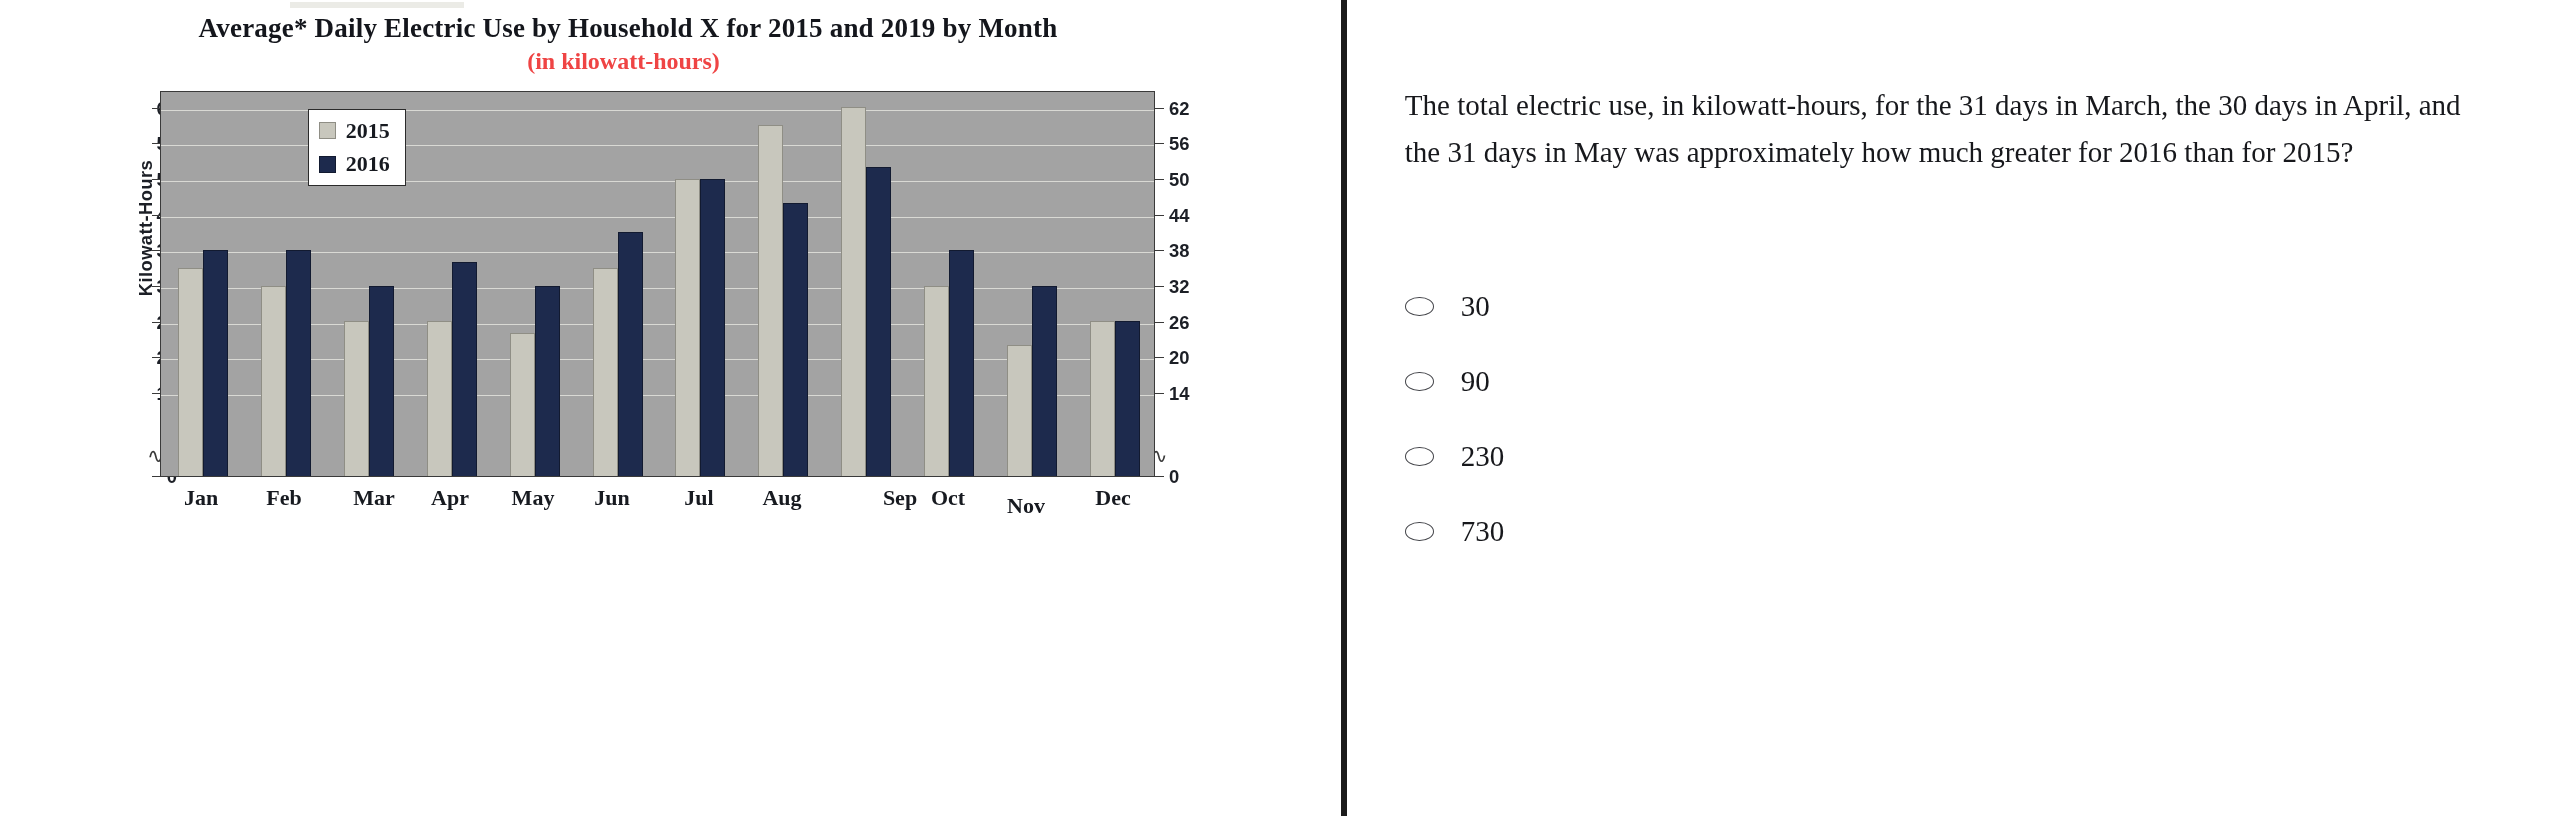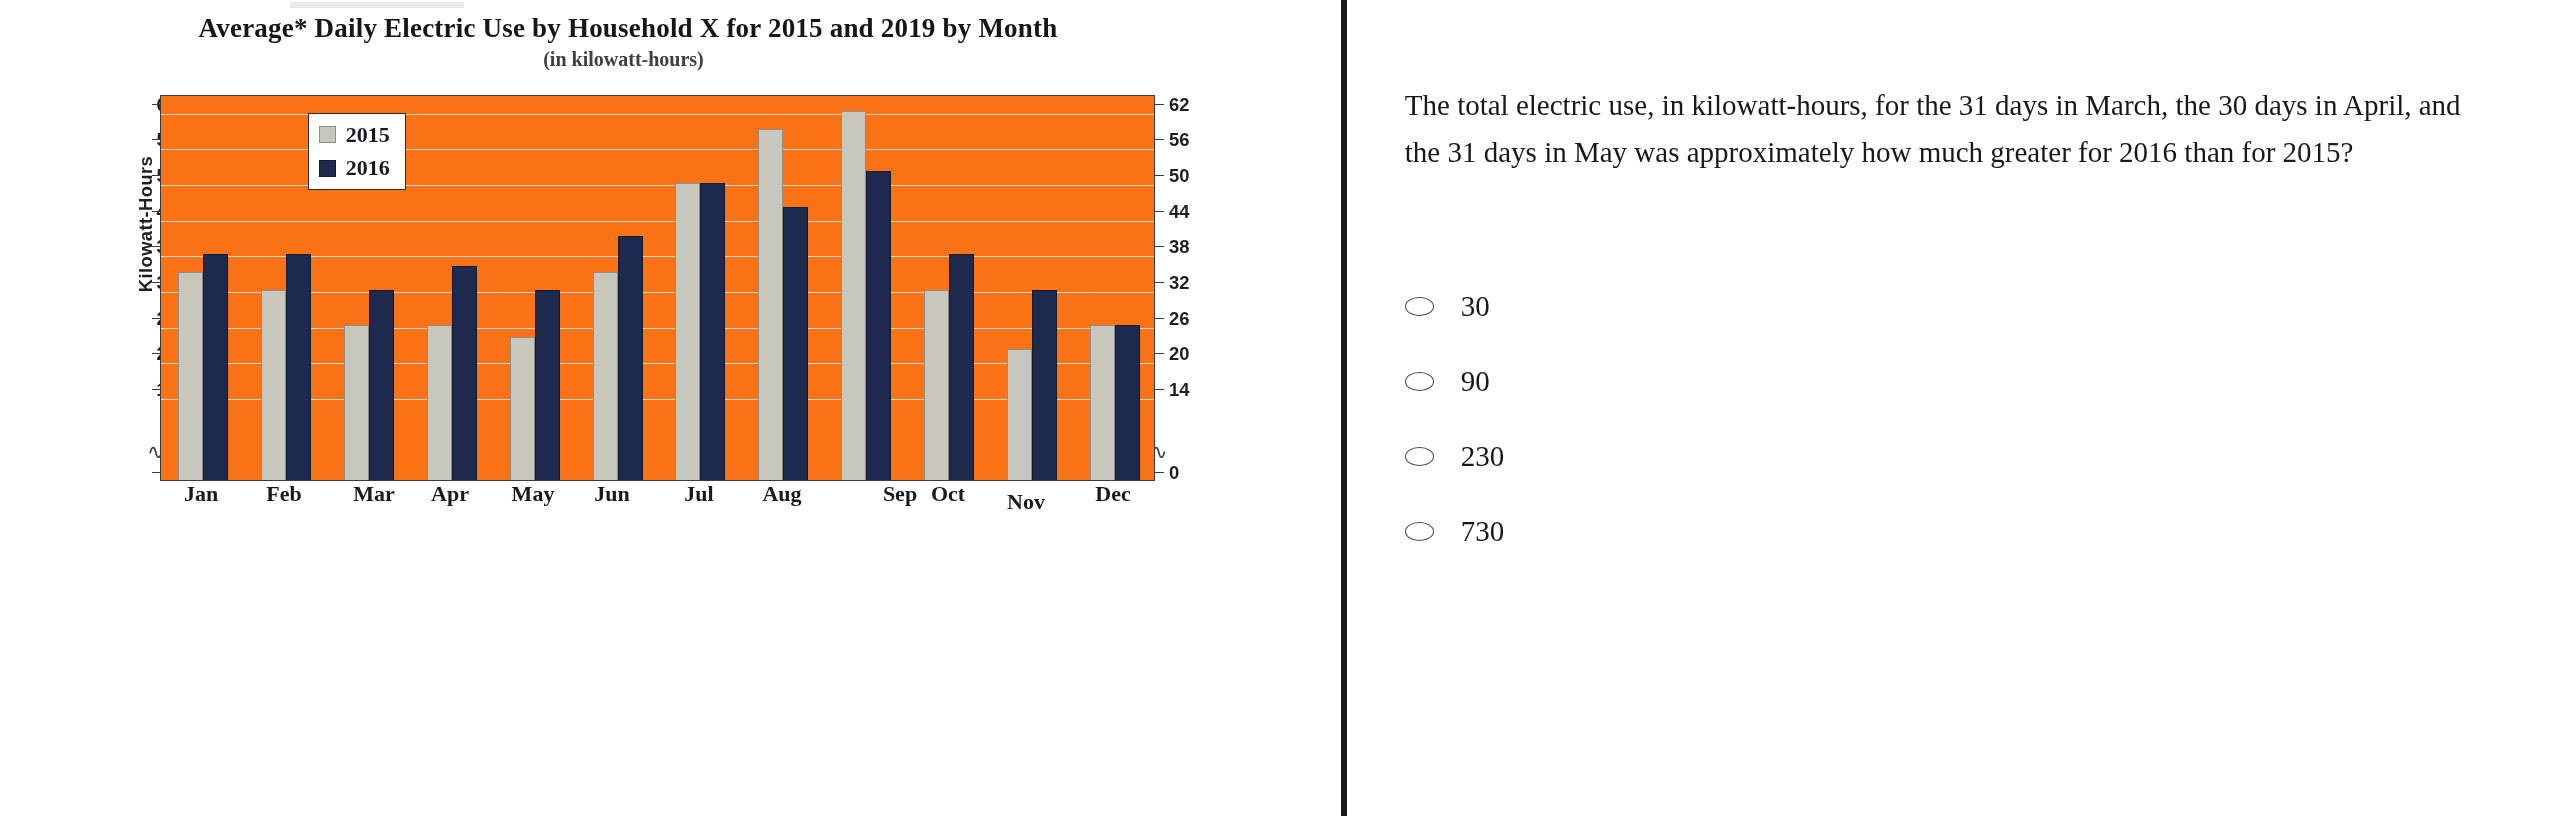--- a/index.html
+++ b/index.html
@@ -57,22 +57,22 @@
     font-size: 27px;
     color: #14161c;
     line-height: 1.35;
     letter-spacing: 0.2px;
     padding: 0 126px 0 29px;
   }
   .fig-subtitle {
     text-align: center;
     font-family: "Liberation Serif", serif;
     font-weight: bold;
-    font-size: 20px;
-    color: #404040;
+    font-size: 24px;
+    color: #ef4444;
     margin-top: 1.9px;
     padding-right: 106px;
   }
 
   .plot-wrap {
     position: relative;
     margin-top: 15.5px;
     width: 1275px;
     height: 454px;
   }
@@ -87,25 +87,25 @@
     font-family: "Liberation Sans", sans-serif;
     font-weight: bold;
     font-size: 18.4px;
     color: #1c1f26;
     letter-spacing: 0.4px;
   }
   
   .plot-box {
     position: absolute;
     left: 121px;
-    top: 8px;
+    top: 0px;
     width: 995px;
     height: 386px;
     border: 1.9px solid #3a3a3a;
-    background: #f97316;
+    background: #a3a3a3;
     box-sizing: border-box;
   }
   .gridline {
     position: absolute;
     left: 0;
     right: 0;
     height: 1px;
     background: #d9d9d4;
   }
   .bars-layer {

